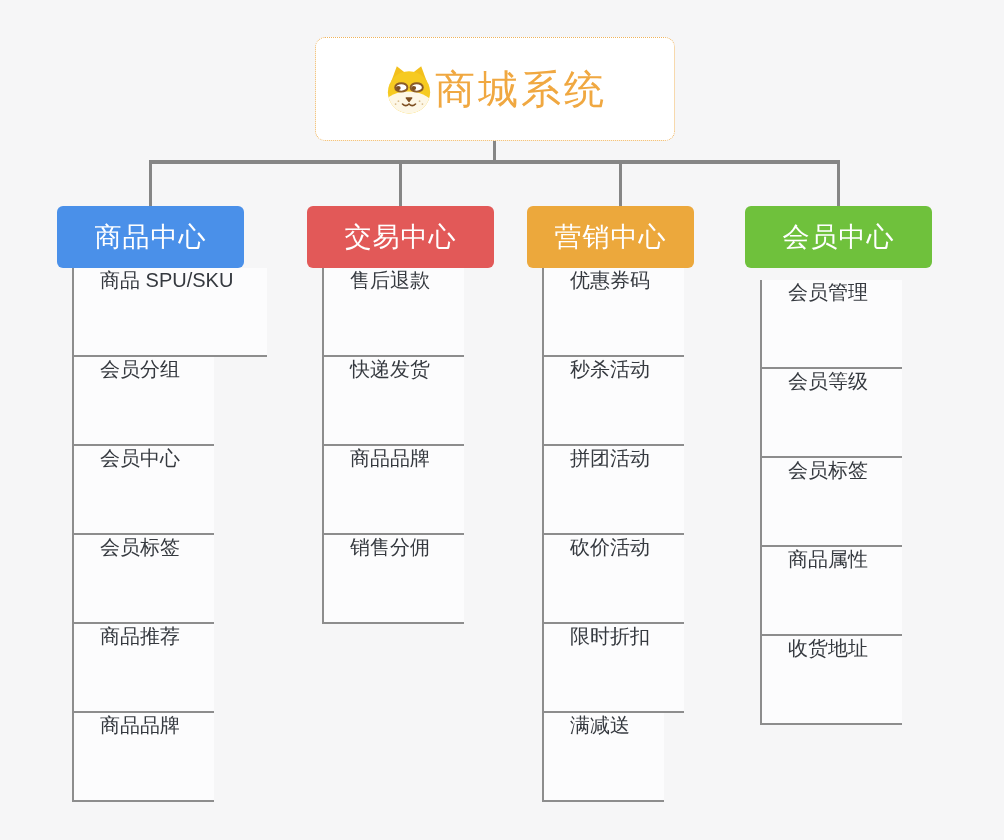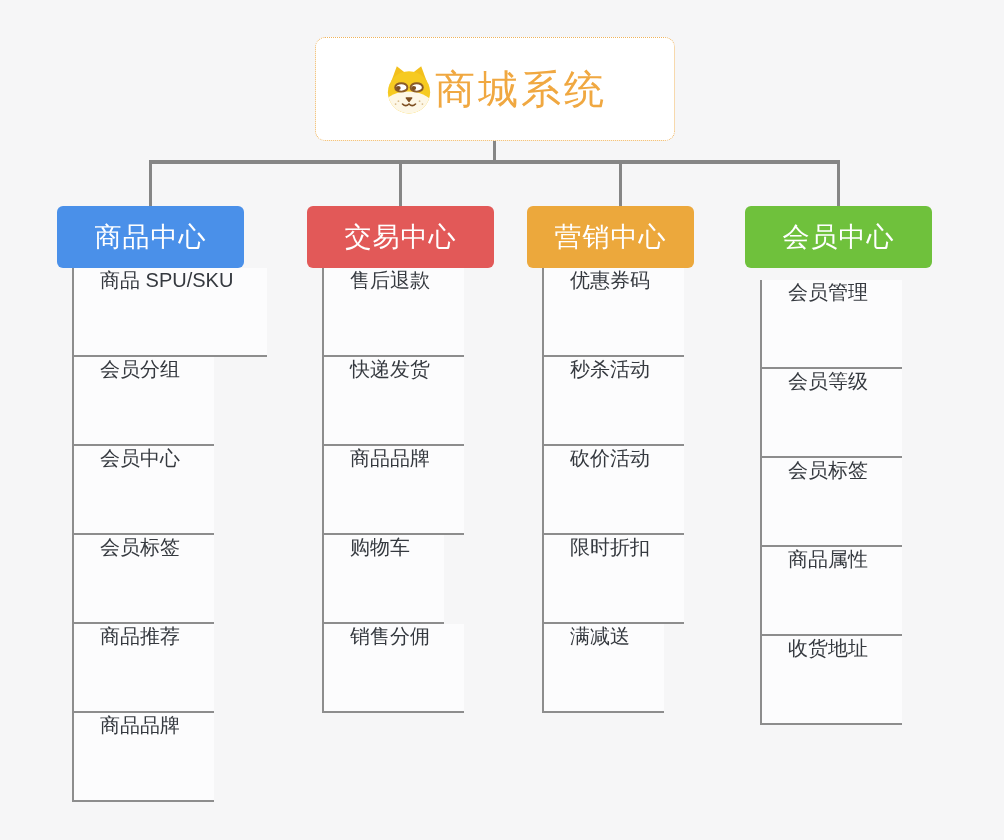--- a/index.html
+++ b/index.html
@@ -156,37 +156,37 @@
         <div class="leaf-item">
           <span class="leaf-label">售后退款</span>
         </div>
         <div class="leaf-item">
           <span class="leaf-label">快递发货</span>
         </div>
         <div class="leaf-item">
           <span class="leaf-label">商品品牌</span>
         </div>
         <div class="leaf-item">
-          <span class="leaf-label">购物车</span>
-        </div>
-        <div class="leaf-item">
           <span class="leaf-label">销售分佣</span>
         </div>
       </div>
       <div class="branch-node" style="left: 527px; width: 167px; background: rgb(236, 168, 60); justify-content: center;">
         <span>营销中心</span>
       </div>
       <div class="branch-column" style="left: 542px; top: 268px;">
         <div class="leaf-item">
           <span class="leaf-label">优惠券码</span>
         </div>
         <div class="leaf-item">
           <span class="leaf-label">秒杀活动</span>
         </div>
         <div class="leaf-item">
+          <span class="leaf-label">拼团活动</span>
+        </div>
+        <div class="leaf-item">
           <span class="leaf-label">砍价活动</span>
         </div>
         <div class="leaf-item">
           <span class="leaf-label">限时折扣</span>
         </div>
         <div class="leaf-item">
           <span class="leaf-label">满减送</span>
         </div>
       </div>
       <div class="branch-node" style="left: 745px; width: 187px; background: rgb(111, 193, 60);">

